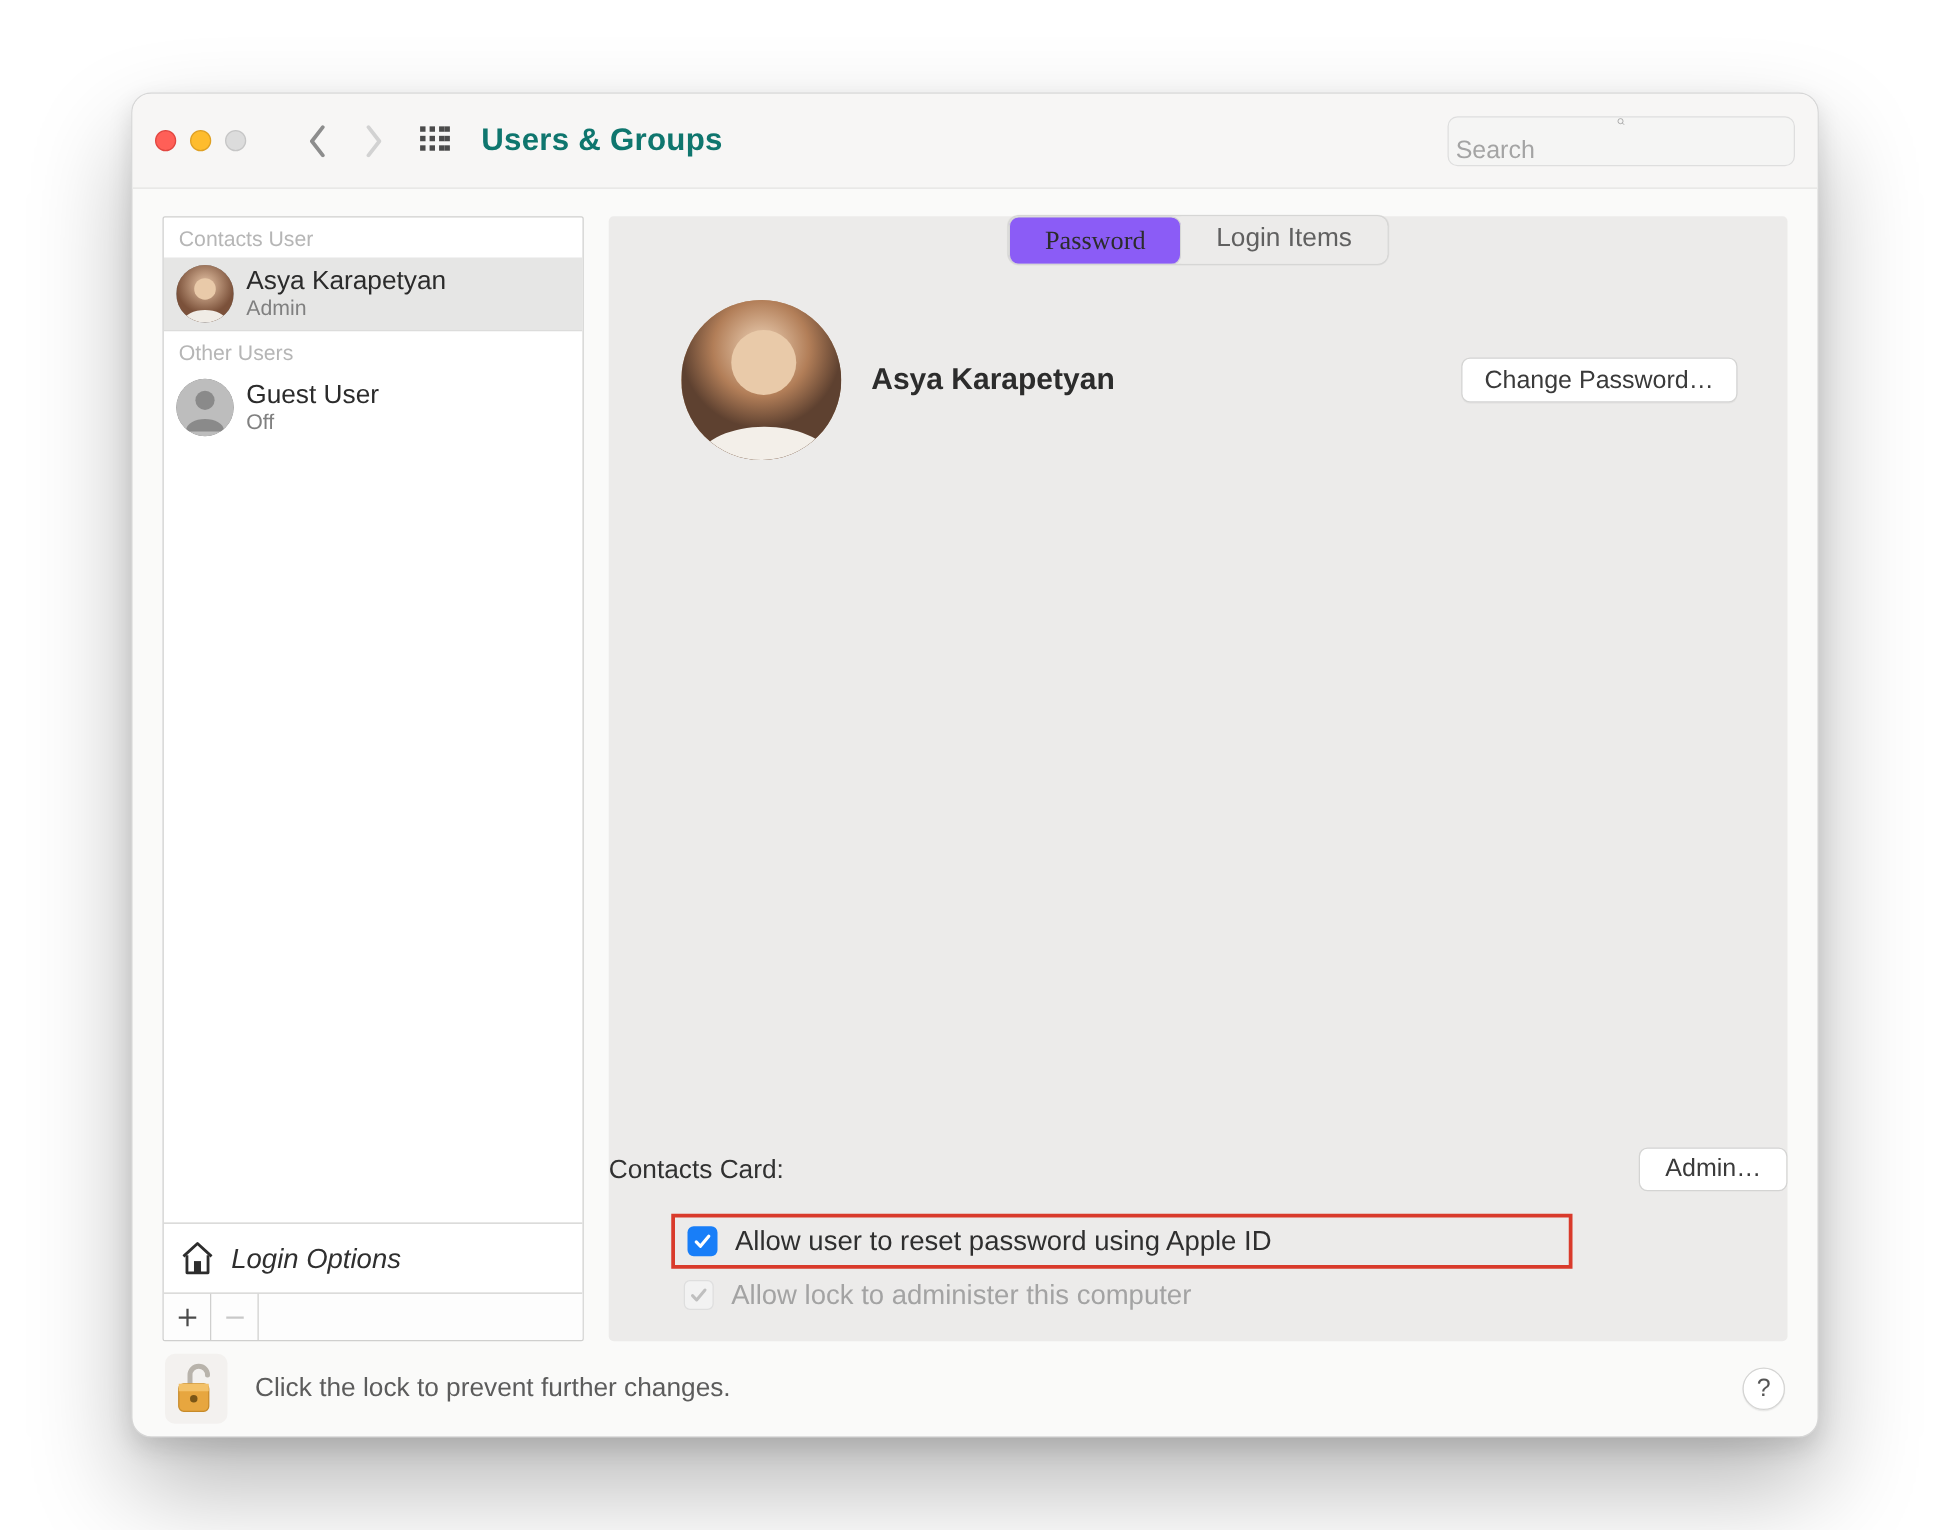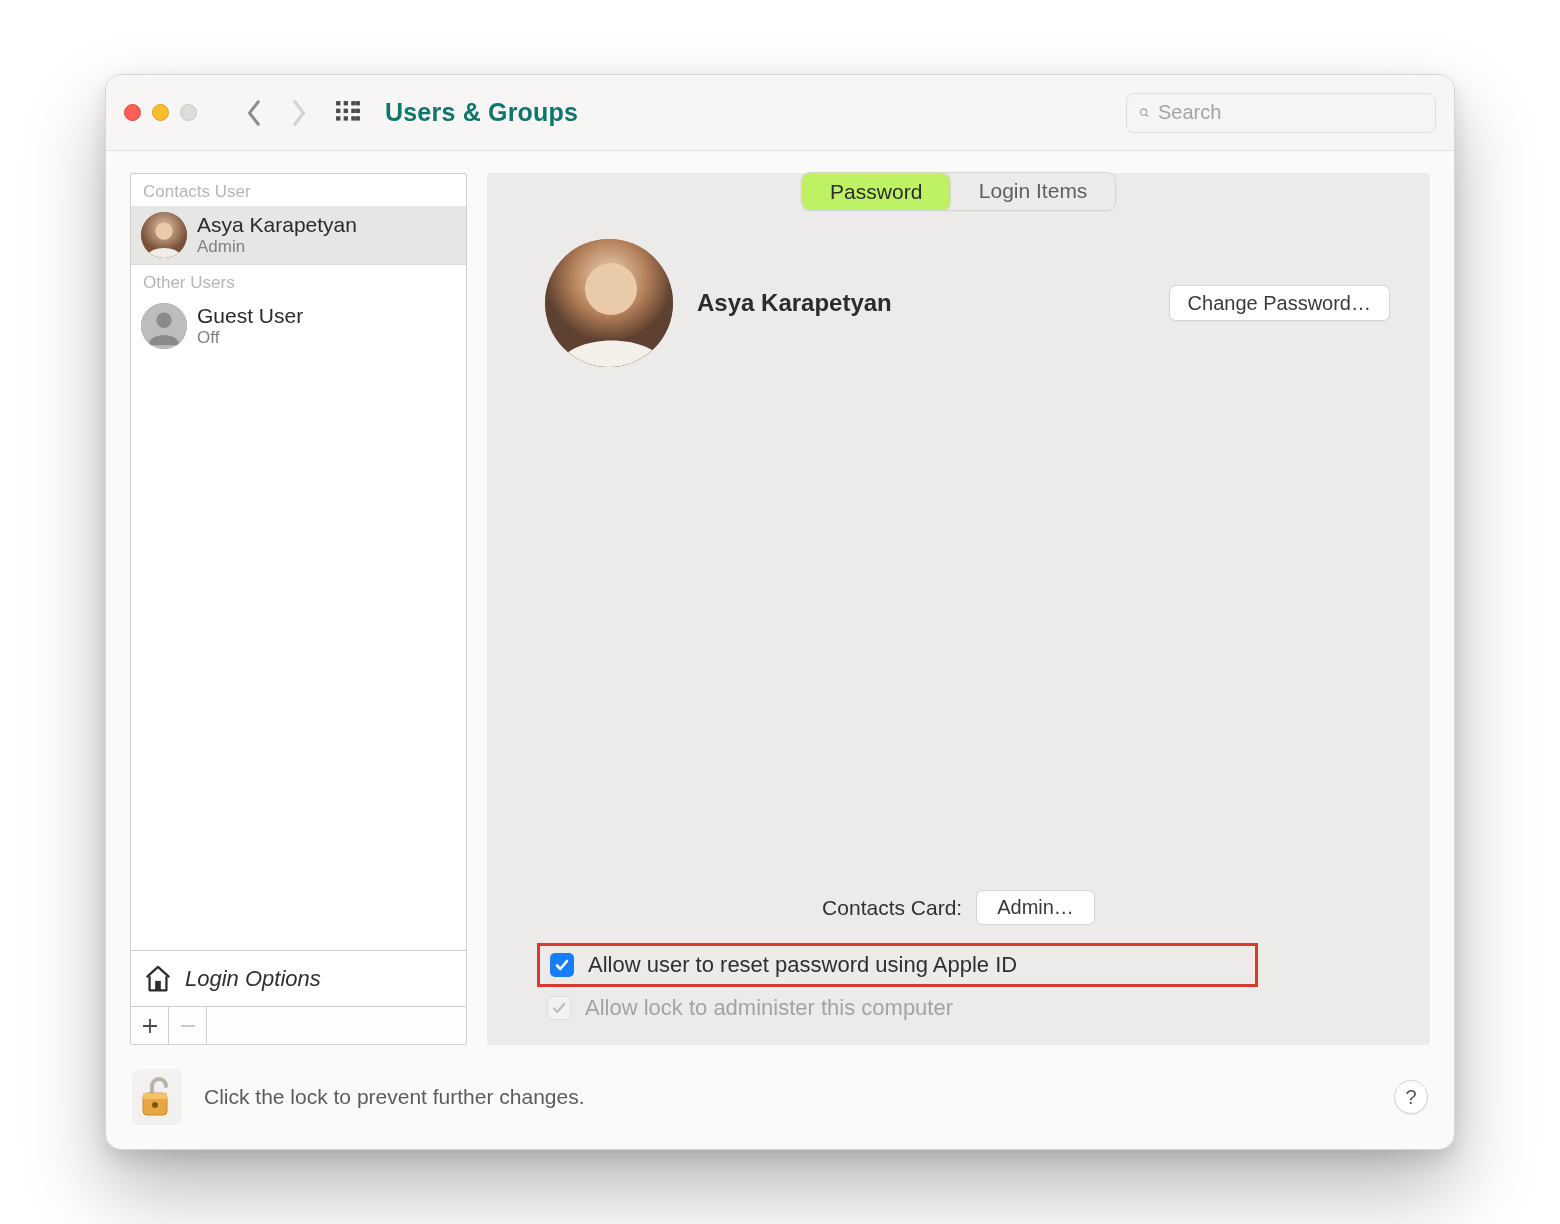--- a/index.html
+++ b/index.html
@@ -30,22 +30,22 @@
   .t-max   { background:#dcdcdc; border:1px solid #c6c6c6; }
   .nav-btn {
     width:34px; height:44px; display:flex; align-items:center; justify-content:center;
     background:transparent; border:none; font-size:28px; color:#8d8d8d;
   }
   .nav-fwd { color:#d2d2d2; }
   .grid-btn { margin:0 14px 0 10px; display:flex; align-items:center; }
   .title { font-size:25px; font-weight:600; color:#0f766e; letter-spacing:0.2px; }
   .spacer { flex:1; }
   .search {
-    width:310px; height:40px; border:1px solid #dedede; border-radius:8px;
-    background:#f5f5f4; display:flex; align-items:center; padding:0 12px; gap:8px;
+    width:278px; height:40px; border:1px solid #dedede; border-radius:8px;
+    background:#f5f5f4; display:flex; align-items:center; padding:0 12px; gap:8px;flex-direction:column;
   }
   .search svg { color:#9c9c9c; }
   .search input {
     flex:1; border:none; background:transparent; font-size:20px; color:#555; outline:none;
   }
   .search input::placeholder { color:#a4a4a4; }
 
   
   .content { flex:1; display:flex; padding:22px 24px 0 24px; gap:20px; }
 
@@ -91,40 +91,40 @@
     display:flex; flex-direction:column;
   }
   .tabs {
     display:flex; align-self:center; margin-top:-1px;
     border:1px solid #d6d6d5; border-radius:9px; overflow:hidden; background:#ecebea;
     box-shadow:0 0 0 0.5px rgba(0,0,0,0.04);
   }
   .tab {
     padding:6px 28px; font-size:21px; color:#4a4a4a; background:#ecebea;
   }
-  .tab.active { background:#bef264; border-radius:8px; border:0.5px solid #d6d6d5; margin:-0.5px; font-weight:400; color:#2c2c2c;}
+  .tab.active { background:#8b5cf6; border-radius:8px; border:0.5px solid #d6d6d5; margin:-0.5px; font-weight:400; color:#2c2c2c;font-family:Liberation Serif, serif;}
   .tab:not(.active){ color:#606060;}
   .user-header {
     display:flex; align-items:center; gap:24px; padding:28px 40px 0 58px;
   }
   .big-avatar {
     width:128px; height:128px; border-radius:50%; overflow:hidden; flex-shrink:0;
     background:linear-gradient(135deg,#c9a07b,#8f684d);
   }
   .big-avatar svg { width:100%; height:100%; }
   .big-name { font-size:24px; font-weight:700; color:#2c2c2c; }
   .chg-pwd {
     margin-left:auto; height:36px; padding:0 18px; border-radius:7px;
     background:#ffffff; border:1px solid #d4d4d3; font-size:20px; color:#3a3a3a;
     box-shadow:0 1px 0 rgba(0,0,0,0.03);
   }
   .middle-flex { flex:1; }
 
   .contacts-row {
-    display:flex; align-items:center; justify-content:center; gap:14px; margin-bottom:18px;
+    display:flex; align-items:center; justify-content:space-between; gap:14px; margin-bottom:18px;
     font-size:21px; color:#313131;
   }
   .open-btn {
     height:35px; padding:0 20px; border-radius:7px; background:#ffffff;
     border:1px solid #d4d4d3; font-size:20px; color:#3a3a3a;
   }
   .contacts-row .label-right { text-align:right; }
 
   .highlight-box {
     border:3px solid #d93a2b; padding:6px 10px; margin:0 172px 8px 50px;
@@ -138,21 +138,21 @@
   .checkbox.disabled { background:#f2f2f2; border:1px solid #dedede; }
   .checkbox.disabled svg { color:#bfbfbf; }
   .check-label { font-size:22px; color:#2f2f2f; }
   .admin-row {
     display:flex; align-items:center; gap:14px; margin:0 172px 24px 60px;
   }
   .admin-row .check-label { color:#a3a3a3; }
 
   
   .footer {
-    height:104px; display:flex; align-items:center; padding:0 26px; gap:22px;
+    height:76px; display:flex; align-items:center; padding:0 26px; gap:22px;
   }
   .lock {
     width:50px; height:56px; border-radius:8px; display:flex; align-items:center; justify-content:center;
     background:#f3f1ef;
   }
   .footer-text { font-size:21px; color:#5c5c5c; }
   .help {
     margin-left:auto; width:34px; height:34px; border-radius:50%; background:#ffffff;
     border:1px solid #d4d4d3; font-size:20px; color:#555; display:flex; align-items:center; justify-content:center;
     box-shadow:0 1px 1px rgba(0,0,0,0.08);

